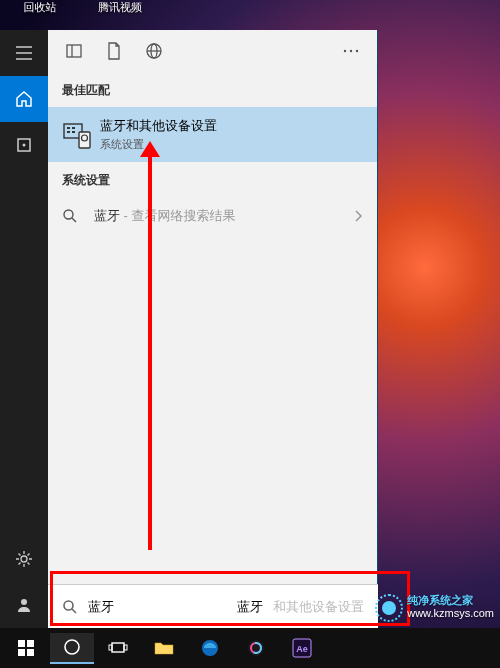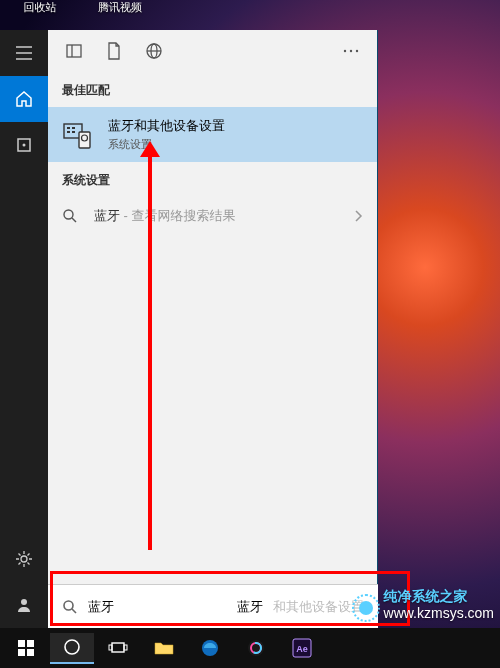--- a/index.html
+++ b/index.html
@@ -29,21 +29,21 @@
 }
 .panel-header {
   height: 42px; display: flex; align-items: center; padding: 0 8px; gap: 4px;
 }
 .hicon { width: 36px; height: 36px; display: flex; align-items: center; justify-content: center; color: #555; cursor: pointer; }
 .hspacer { flex: 1; }
 
 .section-label { font-size: 12px; font-weight: bold; color: #333; padding: 10px 14px 8px; }
 
 .best-match {
-  background: #b8d8f0; padding: 10px 14px; display: flex; align-items: center; gap: 16px;
+  background: #b8d8f0; padding: 10px 14px; display: flex; align-items: center; gap: 8px;
   cursor: pointer;
 }
 .bm-icon { width: 30px; height: 30px; color: #333; flex: 0 0 auto; }
 .bm-text { flex: 1; }
 .bm-title { font-size: 13px; color: #000; }
 .bm-title .hl { color: #000; font-weight: 500; }
 .bm-sub { font-size: 11px; color: #555; margin-top: 2px; }
 
 .web-row {
   padding: 10px 14px; display: flex; align-items: center; gap: 12px; cursor: pointer;
@@ -82,21 +82,21 @@
 
 .taskbar {
   position: absolute; left: 0; right: 0; bottom: 0; height: 40px;
   background: #101010; display: flex; align-items: center; padding: 0 4px; gap: 2px;
 }
 .tb-item { width: 44px; height: 31px; display: flex; align-items: center; justify-content: center; cursor: pointer; }
 .tb-item.active { border-bottom: 2px solid #76b9ed; background: #272727; }
 
 .watermark {
   position: absolute; right: 6px; bottom: 46px; z-index: 10;
-  display: flex; align-items: flex-end; gap: 4px; color: #fff; font-size: 14px;
+  display: flex; align-items: flex-start; gap: 4px; color: #fff; font-size: 11px;
   text-shadow: 0 1px 2px rgba(0,0,0,.6);
 }
 .wm-badge {
   width: 28px; height: 28px; border: 2px dotted #5ad0ff; border-radius: 50%;
   display: flex; align-items: center; justify-content: center;
 }
 .wm-inner { width: 14px; height: 14px; background: #5ad0ff; border-radius: 50%; }
 .wm-text { line-height: 1.2; }
 .wm-text .t { color: #5ad0ff; font-weight: bold; }
 

